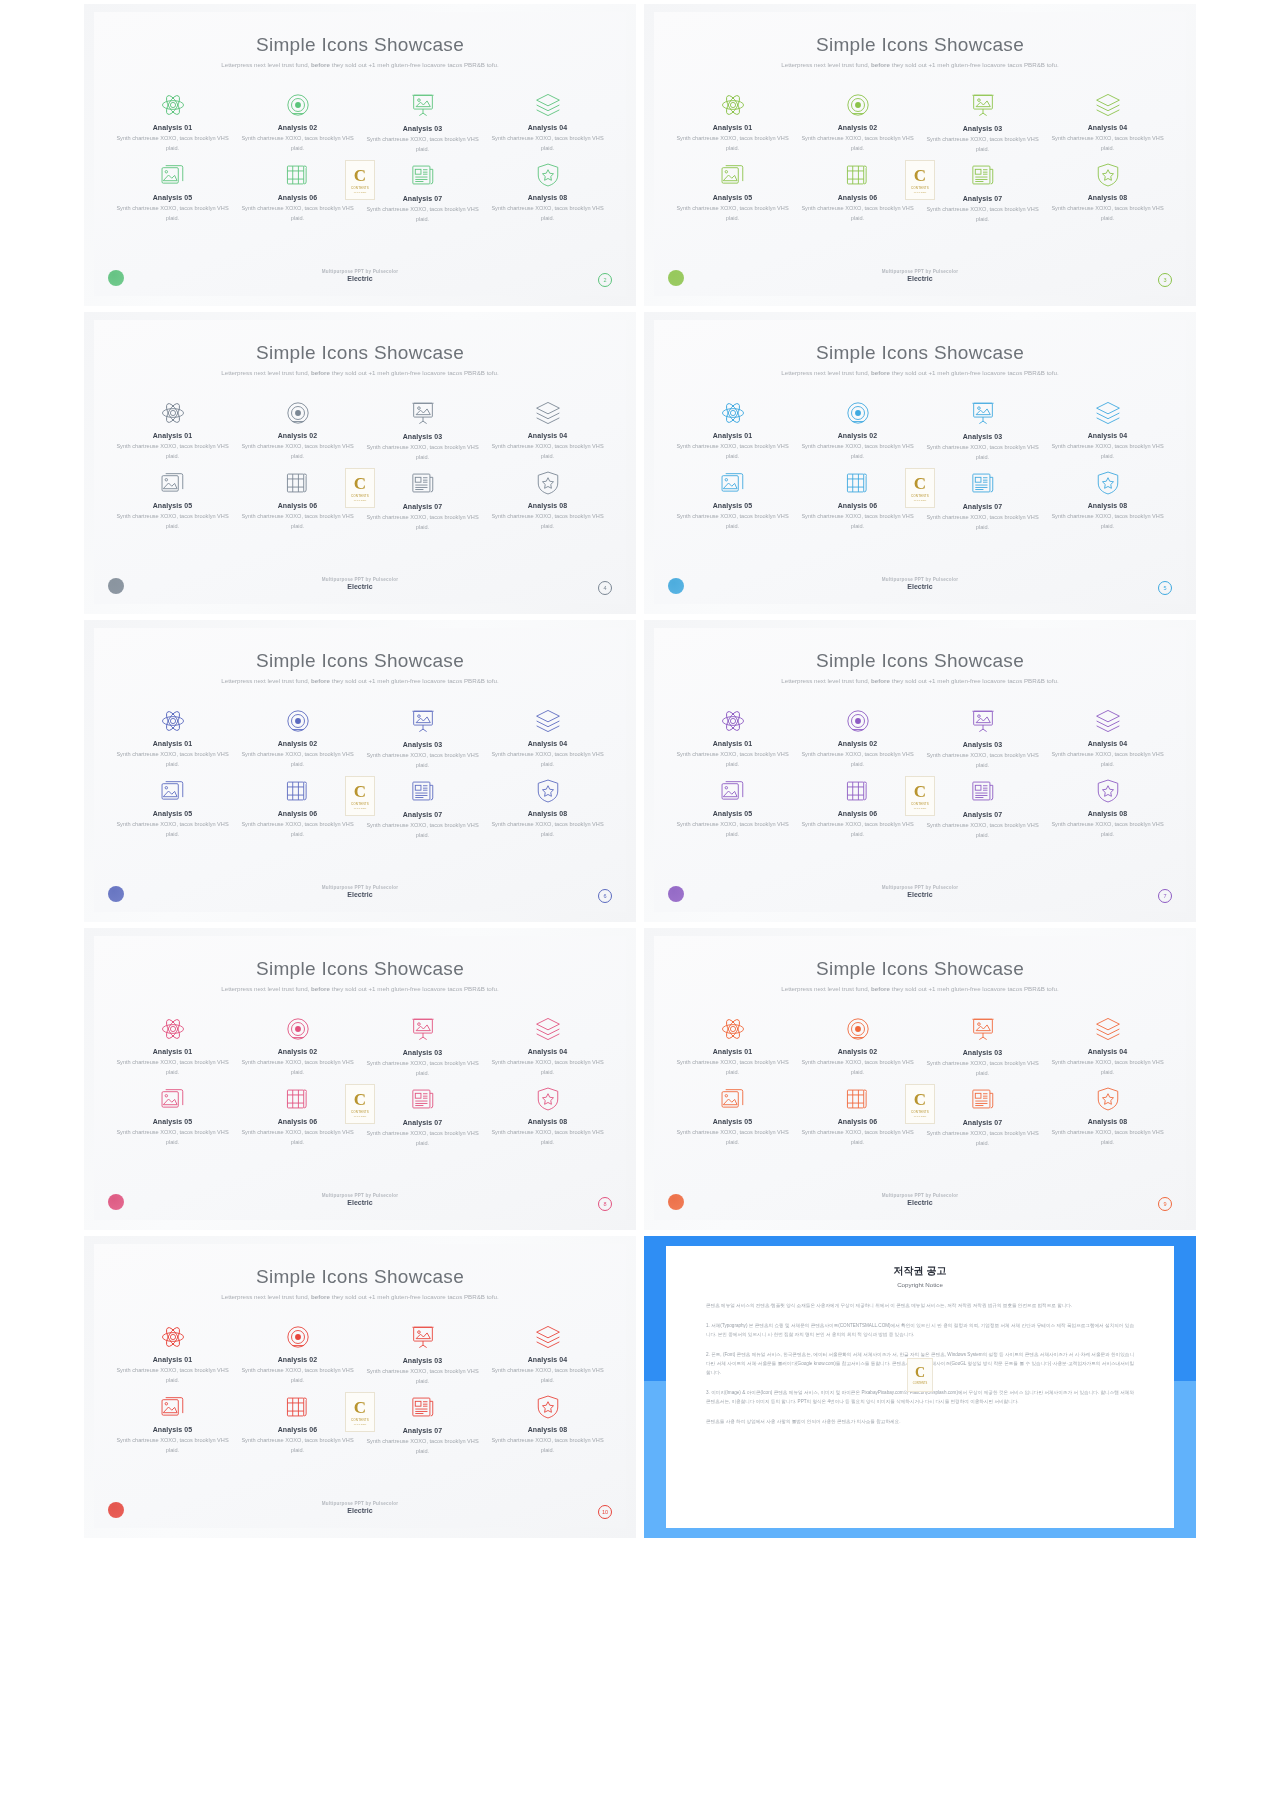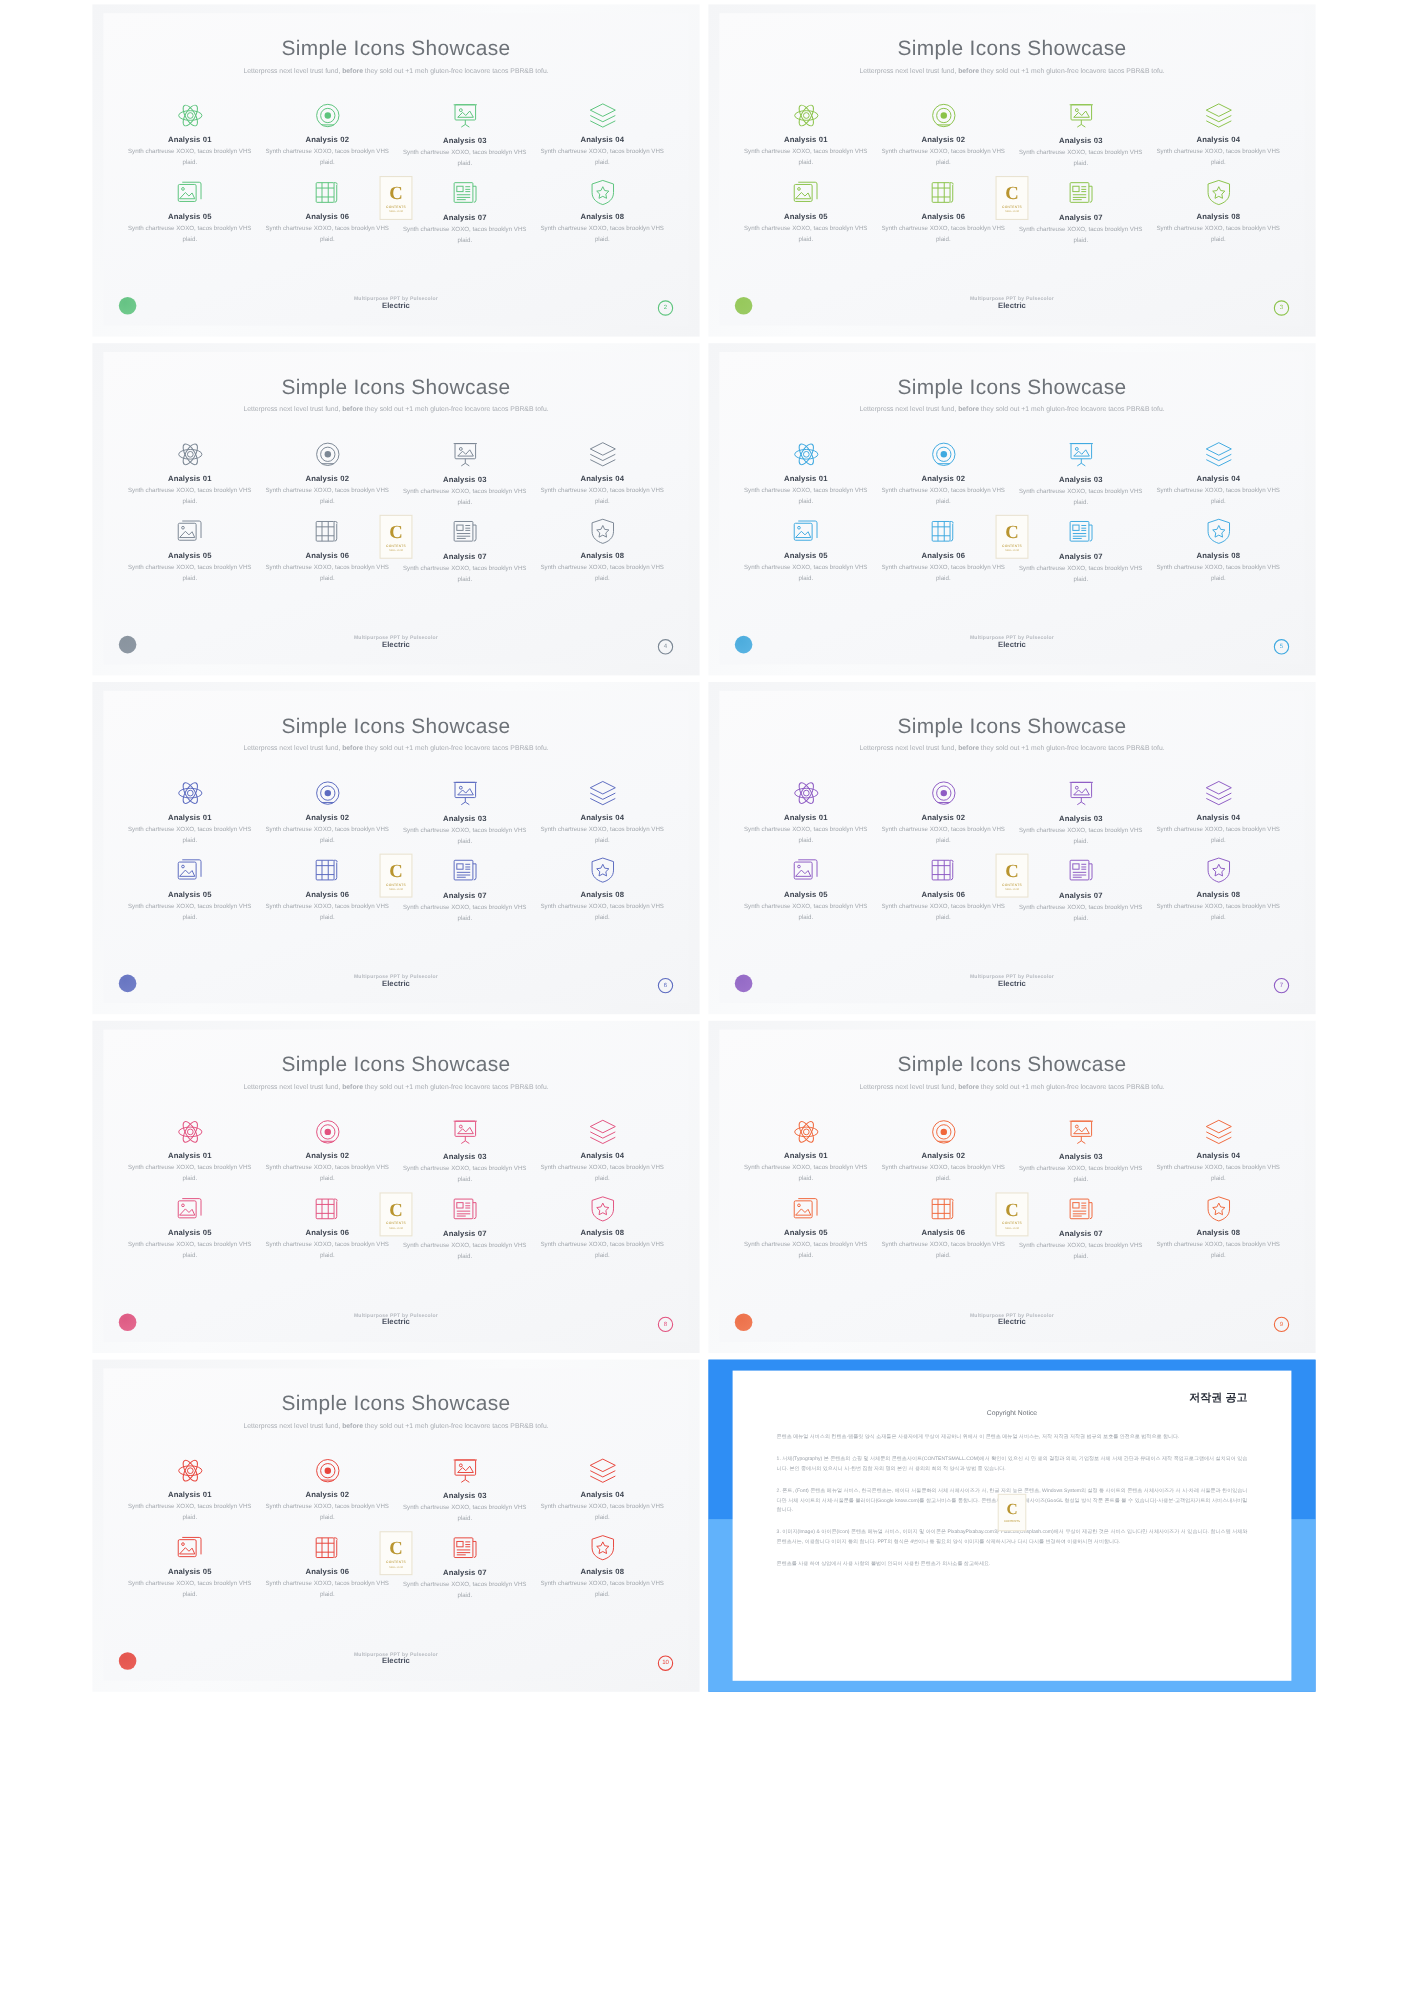--- a/index.html
+++ b/index.html
@@ -126,21 +126,21 @@
     position: absolute; left: 0; right: 0; top: 145px; bottom: 0;
     background: #61b2fb;
   }
   .cp-paper {
     position: absolute;
     left: 22px; right: 22px; top: 10px; bottom: 10px;
     background: #ffffff;
     z-index: 2;
     padding: 18px 40px;
   }
-  .cp-h1 { text-align: right; font-size: 10px; font-weight: 700; color: #2a2f3a; }
+  .cp-h1 { text-align: center; font-size: 10px; font-weight: 700; color: #2a2f3a; }
   .cp-h2 { text-align: center; font-size: 6.2px; color: #6b7078; margin-top: 3px; }
   .cp-p {
     margin-top: 14px;
     font-size: 4.6px; line-height: 1.95; color: #9aa0a8; text-align: justify;
   }
   .cp-p.ind { margin-top: 11px; }
   .cp-watermark {
     position: absolute; left: 50%; top: 122px; transform: translateX(-50%);
     width: 26px; height: 34px; background: #fdfcf8; border: 1px solid #ece6d6;
     display:flex; flex-direction:column; align-items:center; justify-content:center;

